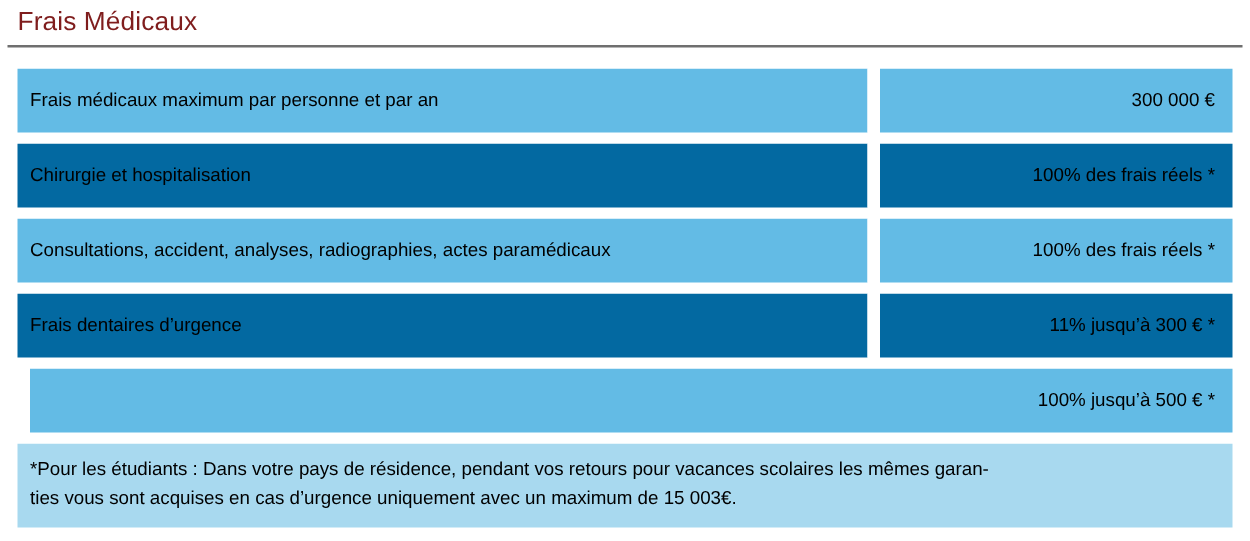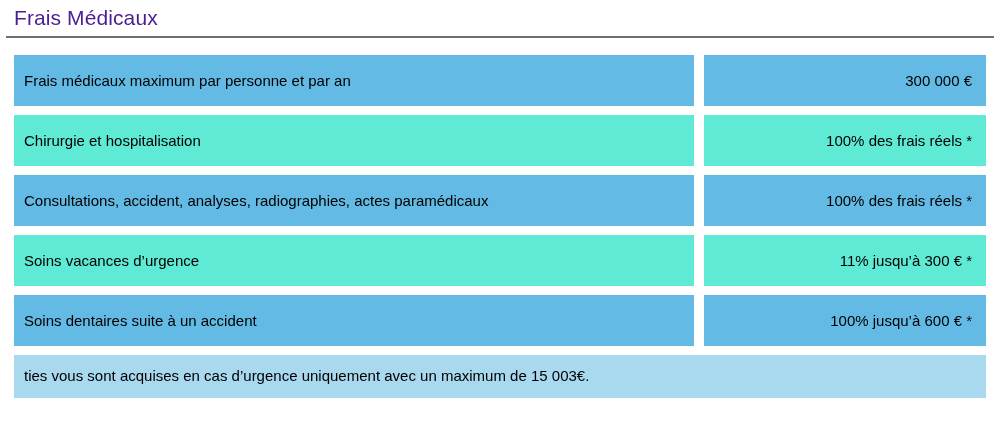--- a/index.html
+++ b/index.html
@@ -18,21 +18,21 @@
   .page {
     width: 1000px;
     height: 433px;
     box-sizing: border-box;
     position: relative;
   }
 
   .title {
     font-size: 21px;
     font-weight: 400;
-    color: #4c1d95;
+    color: #7f1d1d;
     padding: 6px 0 6px 14px;
     letter-spacing: 0.1px;
   }
 
   .title-rule {
     height: 2px;
     background: #6f6f6f;
     margin: 0 6px 0 6px;
   }
 
@@ -79,21 +79,21 @@
     text-align: right;
   }
 
   .band-dark .cell-label,
   .band-dark .cell-value {
     background: #63bbe5;
   }
 
   .band-light .cell-label,
   .band-light .cell-value {
-    background: #5eead4;
+    background: #0369a1;
   }
 
   .row-gap {
     height: 9px;
     background: #ffffff;
     width: 100%;
   }
 
   .footnote {
     margin: 0 14px 0 14px;
@@ -135,32 +135,32 @@
     <div class="row-gap"></div>
 
     <div class="row band-dark">
       <div class="cell-label">Consultations, accident, analyses, radiographies, actes paramédicaux</div>
       <div class="spacer-col"></div>
       <div class="cell-value">100% des frais réels *</div>
     </div>
     <div class="row-gap"></div>
 
     <div class="row band-light">
-      <div class="cell-label">Soins vacances d’urgence</div>
+      <div class="cell-label">Frais dentaires d’urgence</div>
       <div class="spacer-col"></div>
       <div class="cell-value">11% jusqu’à 300 € *</div>
     </div>
     <div class="row-gap"></div>
 
     <div class="row band-dark">
-      <div class="cell-label">Soins dentaires suite à un accident</div>
       <div class="spacer-col"></div>
-      <div class="cell-value">100% jusqu’à 600 € *</div>
+      <div class="cell-value">100% jusqu’à 500 € *</div>
     </div>
     <div class="row-gap"></div>
 
   </div>
 
   <div class="footnote">
+    <span class="fn-line">*Pour les étudiants : Dans votre pays de résidence, pendant vos retours pour vacances scolaires les mêmes garan-</span>
     <span class="fn-line">ties vous sont acquises en cas d’urgence uniquement avec un maximum de 15 003€.</span>
   </div>
 
 </div>
 
 </body></html>

